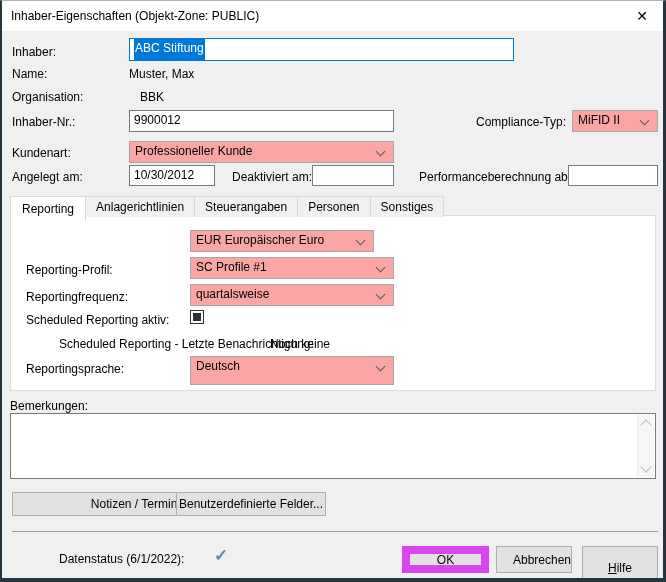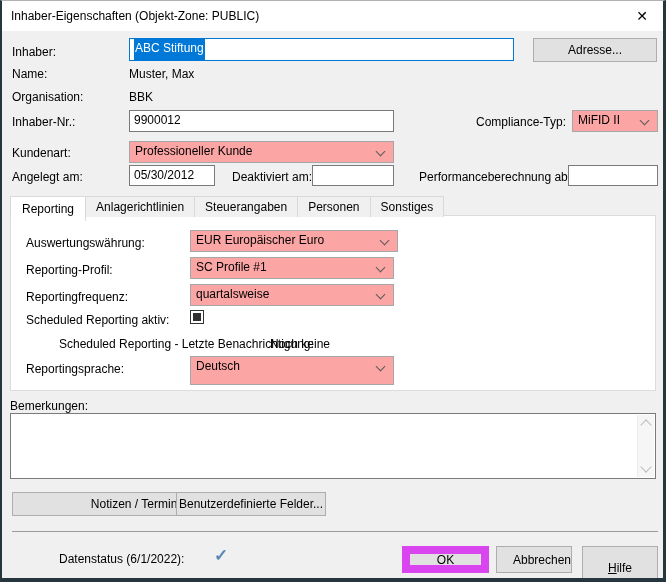--- a/index.html
+++ b/index.html
@@ -72,63 +72,59 @@
 
 <div class="window">
 
   <div class="titlebar">
     <span class="title">Inhaber-Eigenschaften (Objekt-Zone: PUBLIC)</span>
     <span class="close-btn">✕</span>
   </div>
 
   <span class="label" style="left:10px; top:44px;">Inhaber:</span>
   <div class="tbox focused" style="left:127px; top:37px; width:385px; height:23px;"><span class="sel">ABC Stiftung</span></div>
-  <div class="btn" style="left:531px; top:37px; width:124px; height:24px;">
-      <span class="fl">Adresse...</span>
-    </div>
 
   <span class="label" style="left:10px; top:66px;">Name:</span>
   <span class="value" style="left:127px; top:66px;">Muster, Max</span>
 
   <span class="label" style="left:10px; top:89px;">Organisation:</span>
-  <span class="value" style="left:127px; top:89px;">BBK</span>
+  <span class="value" style="left:138px; top:89px;">BBK</span>
 
   <span class="label" style="left:10px; top:114px;">Inhaber-Nr.:</span>
   <div class="tbox" style="left:127px; top:109px; width:265px; height:22px;"><span>9900012</span></div>
   <span class="label" style="left:474px; top:114px;">Compliance-Typ:</span>
   <div class="combo" style="left:570px; top:109px; width:86px; height:22px;">
     <span>MiFID II</span>
     <span class="chev"></span>
   </div>
 
   <span class="label" style="left:10px; top:145px;">Kundenart:</span>
   <div class="combo" style="left:127px; top:140px; width:265px; height:22px;">
     <span>Professioneller Kunde</span>
     <span class="chev"></span>
   </div>
 
   <span class="label" style="left:10px; top:169px;">Angelegt am:</span>
-  <div class="tbox" style="left:127px; top:164px; width:86px; height:21px;"><span>05/30/2012</span></div>
+  <div class="tbox" style="left:127px; top:164px; width:86px; height:21px;"><span>10/30/2012</span></div>
   <span class="label" style="left:230px; top:169px;">Deaktiviert am:</span>
   <div class="tbox" style="left:310px; top:164px; width:82px; height:21px;"><span></span></div>
   <span class="label" style="left:417px; top:169px;">Performanceberechnung ab:</span>
   <div class="tbox" style="left:566px; top:164px; width:90px; height:21px;"><span></span></div>
 
   <div class="tabstrip">
     <div class="tab active"><span>Reporting</span></div>
     <div class="tab"><span>Anlagerichtlinien</span></div>
     <div class="tab"><span>Steuerangaben</span></div>
     <div class="tab"><span>Personen</span></div>
     <div class="tab"><span>Sonstiges</span></div>
   </div>
 
   <div class="tabpanel"></div>
 
-  <span class="label" style="left:24px; top:235px; z-index:2;">Auswertungswährung:</span>
-  <div class="combo" style="left:188px; top:229px; width:208px; height:22px; z-index:2;">
+  <div class="combo" style="left:188px; top:229px; width:184px; height:22px; z-index:2;">
     <span>EUR Europäischer Euro</span>
     <span class="chev"></span>
   </div>
 
   <span class="label" style="left:24px; top:262px; z-index:2;">Reporting-Profil:</span>
   <div class="combo" style="left:188px; top:256px; width:204px; height:22px; z-index:2;">
     <span>SC Profile #1</span>
     <span class="chev"></span>
   </div>
 

